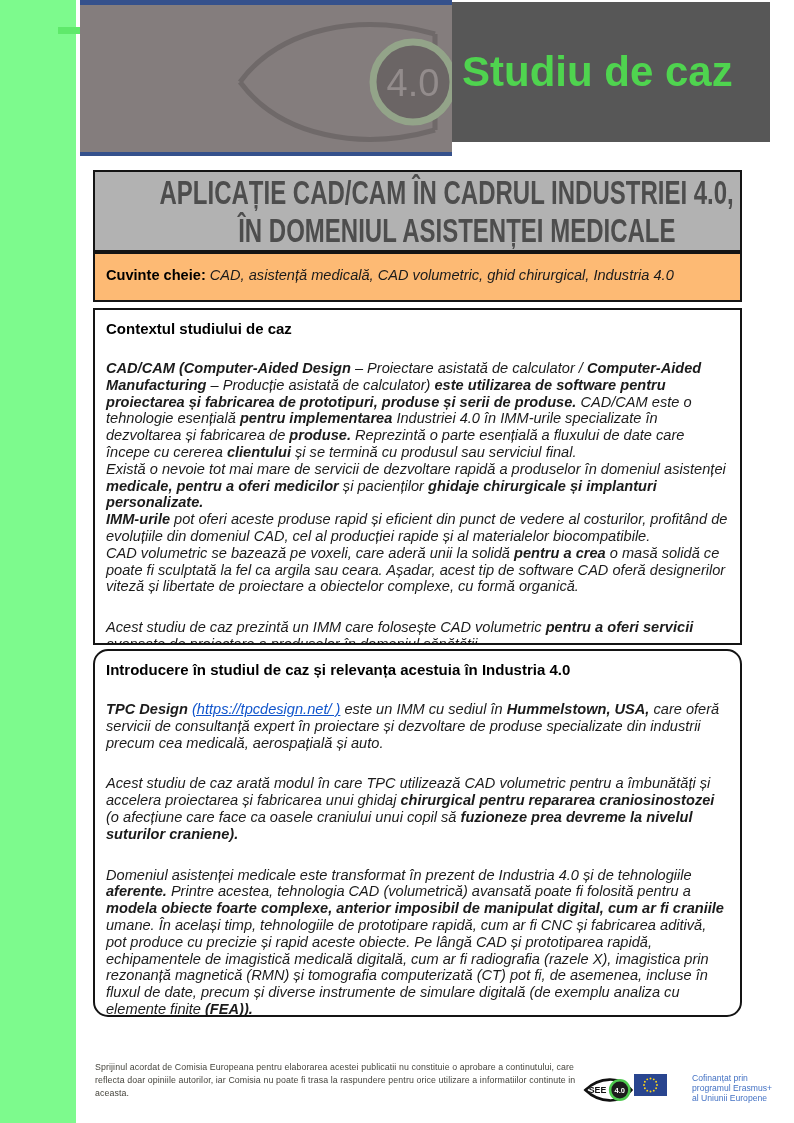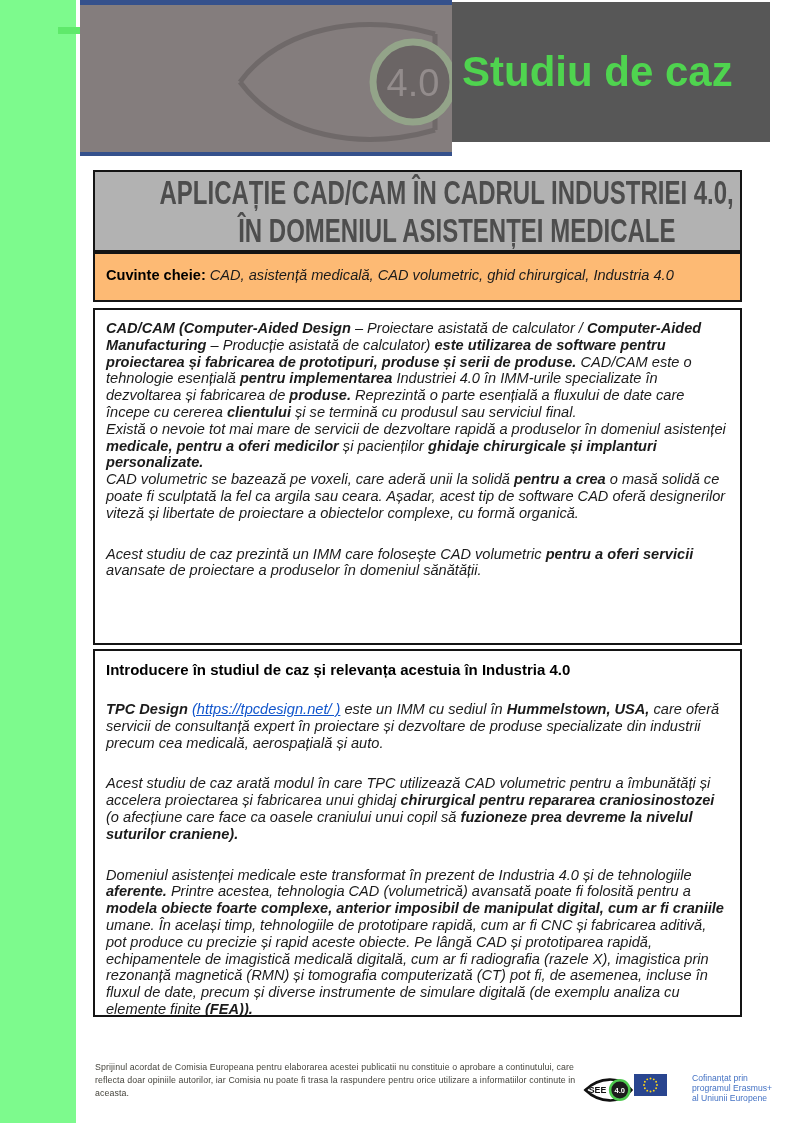--- a/index.html
+++ b/index.html
@@ -39,21 +39,21 @@
   }
   .kw-label{font-weight:bold;color:#000;}
   .kw-text{font-style:italic;color:#1b1b1b;}
 
   
   .sec{
     position:absolute;left:93px;width:649px;background:#fff;border:2px solid #141414;
     box-sizing:border-box;padding:10px 11px;overflow:hidden;
   }
   #sec0{top:308px;height:337px;}
-  #sec1{top:649px;height:368px;}
+  #sec1{top:649px;height:368px;border-radius:15px;}
   .sec h2{font-size:15px;font-weight:bold;color:#000;margin:0 0 23px 0;}
   .body-p{margin:0;font-style:italic;font-size:14.6px;line-height:16.8px;color:#1b1b1b;}
   .body-p.gap{margin-top:24px;}
   .b{font-weight:bold;}
   .link{color:#1155CC;text-decoration:underline;cursor:pointer;}
 
   
   .footer-text{position:absolute;left:95px;top:1061px;width:494px;color:#45443C;}
   .fp{margin:0;font-size:9px;line-height:13px;font-weight:bold;letter-spacing:0.1px;}
   .fd{margin:0;font-size:8.8px;line-height:13px;letter-spacing:0.1px;}
@@ -86,23 +86,25 @@
   <span class="t-line">APLICAȚIE CAD/CAM ÎN CADRUL INDUSTRIEI 4.0,</span>
   <span class="t-line">ÎN DOMENIUL ASISTENȚEI MEDICALE</span>
 </div>
 
 <div class="keywords-box">
   <span class="kw-label">Cuvinte cheie:</span>
   <span class="kw-text"> <span>CAD, asistență medicală, CAD volumetric, ghid chirurgical, Industria 4.0</span></span>
 </div>
 
 <section class="sec" id="sec0">
+  <h2>Contextul studiului de caz</h2>
   <div>
       <p class="body-p"><span class="b">CAD/CAM (Computer-Aided Design </span><span>– Proiectare asistată de calculator / </span><span class="b">Computer-Aided Manufacturing </span><span>– Producție asistată de calculator) </span><span class="b">este utilizarea de software pentru proiectarea și fabricarea de prototipuri, produse și serii de produse. </span><span>CAD/CAM este o tehnologie esențială </span><span class="b">pentru implementarea </span><span>Industriei 4.0 în IMM-urile specializate în dezvoltarea și fabricarea de </span><span class="b">produse. </span><span>Reprezintă o parte esențială a fluxului de date care începe cu cererea </span><span class="b">clientului </span><span>și se termină cu produsul sau serviciul final.</span></p>
       <p class="body-p"><span>Există o nevoie tot mai mare de servicii de dezvoltare rapidă a produselor în domeniul asistenței </span><span class="b">medicale, pentru a oferi medicilor </span><span>și pacienților </span><span class="b">ghidaje chirurgicale și implanturi personalizate.</span></p>
+      <p class="body-p"><span class="b">IMM-urile </span><span>pot oferi aceste produse rapid și eficient din punct de vedere al costurilor, profitând de evoluțiile din domeniul CAD, cel al producției rapide și al materialelor biocompatibile.</span></p>
       <p class="body-p"><span>CAD volumetric se bazează pe voxeli, care aderă unii la solidă </span><span class="b">pentru a crea </span><span>o masă solidă ce poate fi sculptată la fel ca argila sau ceara. Așadar, acest tip de software CAD oferă designerilor viteză și libertate de proiectare a obiectelor complexe, cu formă organică.</span></p>
       <p class="body-p gap"><span>Acest studiu de caz prezintă un IMM care folosește CAD volumetric </span><span class="b">pentru a oferi servicii </span><span>avansate de proiectare a produselor în domeniul sănătății.</span></p>
     </div>
 </section>
 
 <section class="sec" id="sec1">
   <h2>Introducere în studiul de caz și relevanța acestuia în Industria 4.0</h2>
   <div>
       <p class="body-p"><span class="b">TPC Design </span><a class="link" href="#">(https://tpcdesign.net/ )</a><span> este un IMM cu sediul în </span><span class="b">Hummelstown, USA, </span><span>care oferă servicii de consultanță expert în proiectare și dezvoltare de produse specializate din industrii precum cea medicală, aerospațială și auto.</span></p>
       <p class="body-p gap"><span>Acest studiu de caz arată modul în care TPC utilizează CAD volumetric pentru a îmbunătăți și accelera proiectarea și fabricarea unui ghidaj </span><span class="b">chirurgical pentru repararea craniosinostozei </span><span>(o afecțiune care face ca oasele craniului unui copil să </span><span class="b">fuzioneze prea devreme la nivelul suturilor craniene).</span></p>

